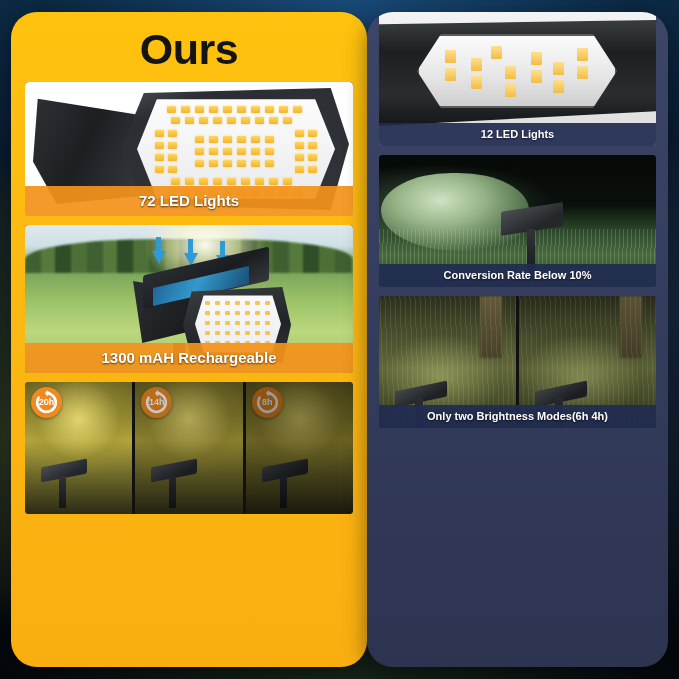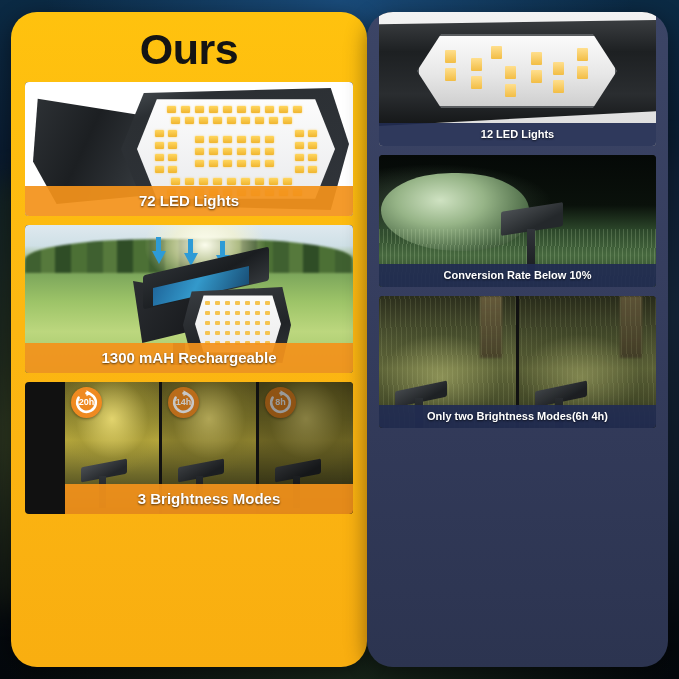--- a/index.html
+++ b/index.html
@@ -85,21 +85,21 @@
   #panel-others .caption {
     background: rgba(33,44,82,0.93);
     font-size: 11px;
     padding: 5px 0 6px;
   }
 
   
   #panel-ours .card.c1 { height: 134px; }
   #panel-ours .card.c2 { height: 132px; }
   #panel-ours .card.c3 { height: 148px; }
-  #panel-ours .card.c4 { height: 132px; padding-left: 40px; }
+  #panel-ours .card.c4 { height: 132px; }
   #panel-others .card.c1 { height: 134px; }
   #panel-others .card.c2 { height: 132px; }
   #panel-others .card.c3 { height: 132px; }
   #panel-others .card.c4 { height: 132px; }
 
   
   .scene-led-ours { background:#ffffff; }
   .fixture-body {
     position:absolute; left: 8px; top: 10px; width: 118px; height: 112px;
     background: linear-gradient(115deg, #2e3236 0%, #1c1f22 45%, #3a3f44 100%);
@@ -533,21 +533,20 @@
               <div class="badge">
                 <svg width="25" height="25" viewBox="0 0 25 25">
                   <path d="M12.5 3.2 A9.3 9.3 0 1 1 4.6 7.6" fill="none" stroke="#ffffff" stroke-width="2.6" stroke-linecap="round"></path>
                   <path d="M12.5 0.2 L12.5 6.2 L17.4 3.2 Z" fill="#ffffff"></path>
                 </svg>
                 <span class="badge-text">8h</span>
               </div>
             </div>
 
           </div>
-          <div class="caption">3 Brightness Modes</div>
         </div>
       </div>
 
     </div>
   </div>
 
   <div class="panel" id="panel-others">
 
     <div class="cards">
 

